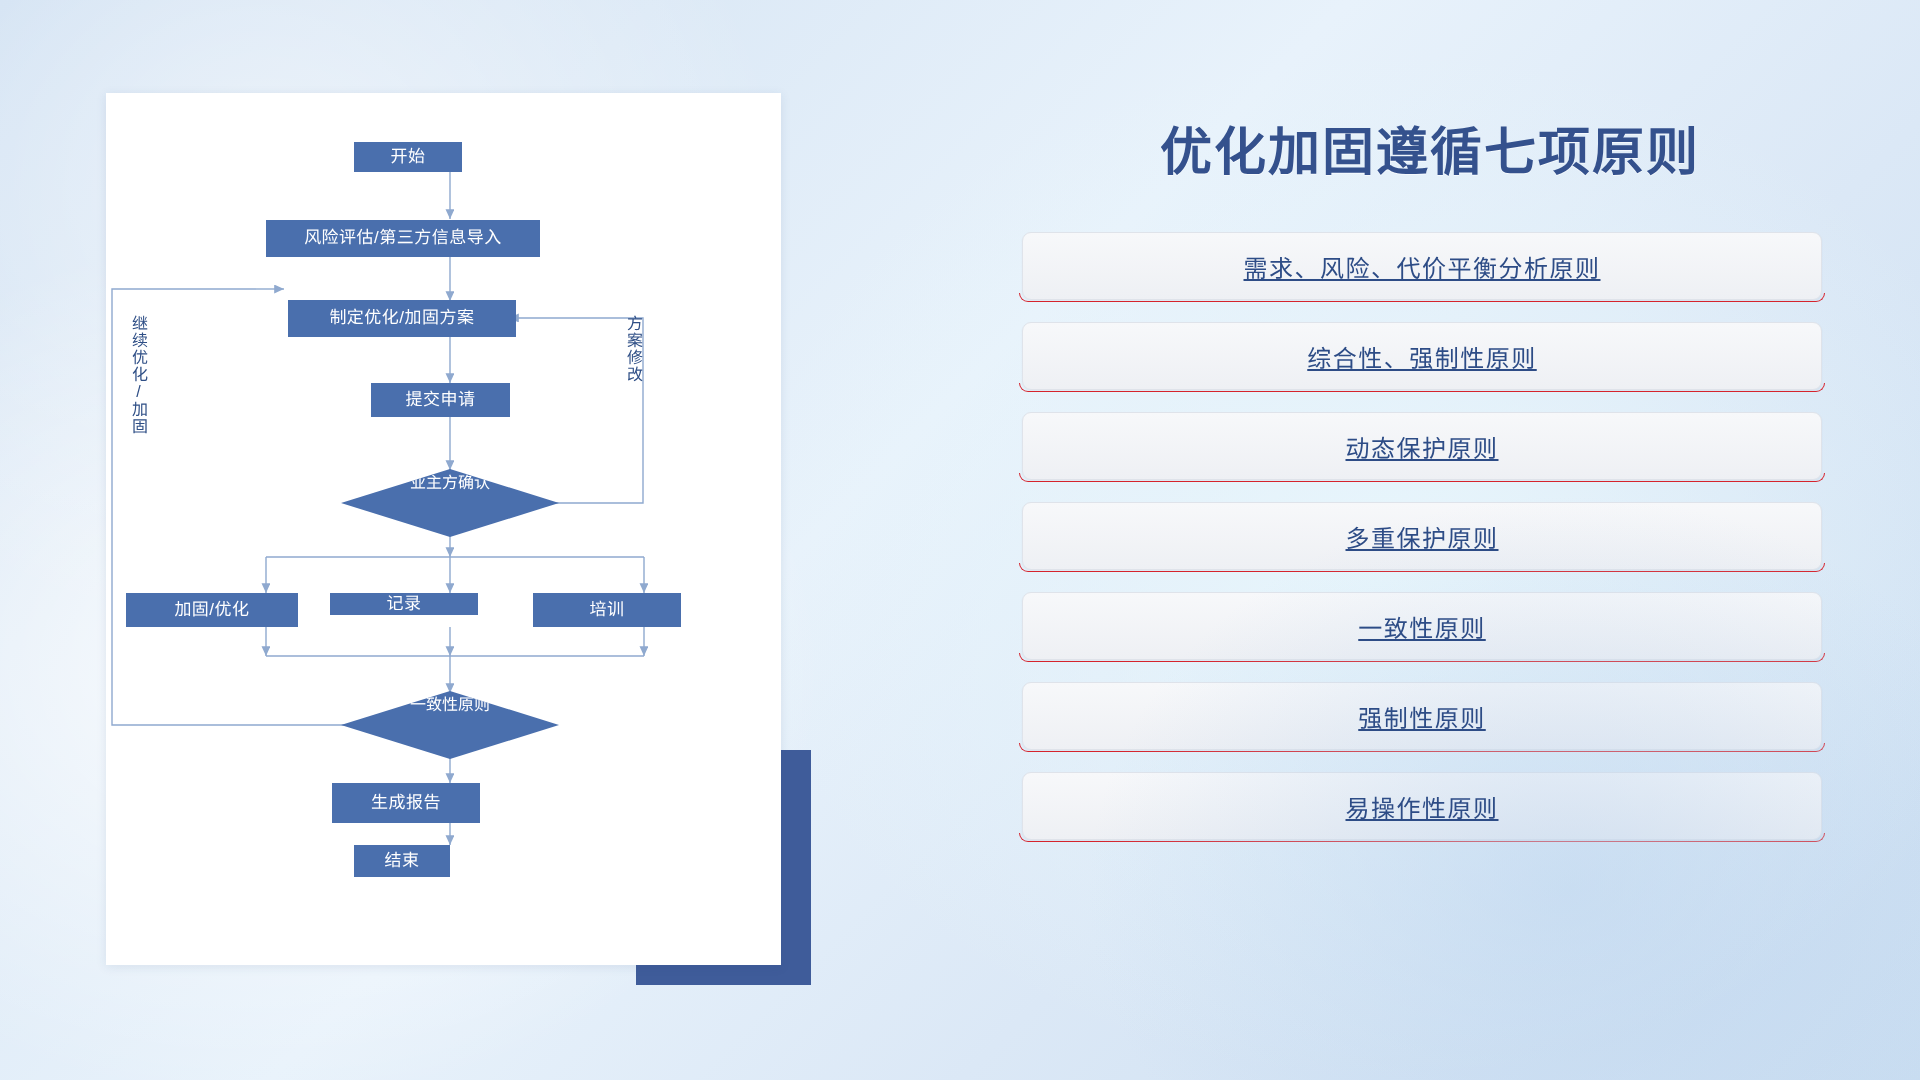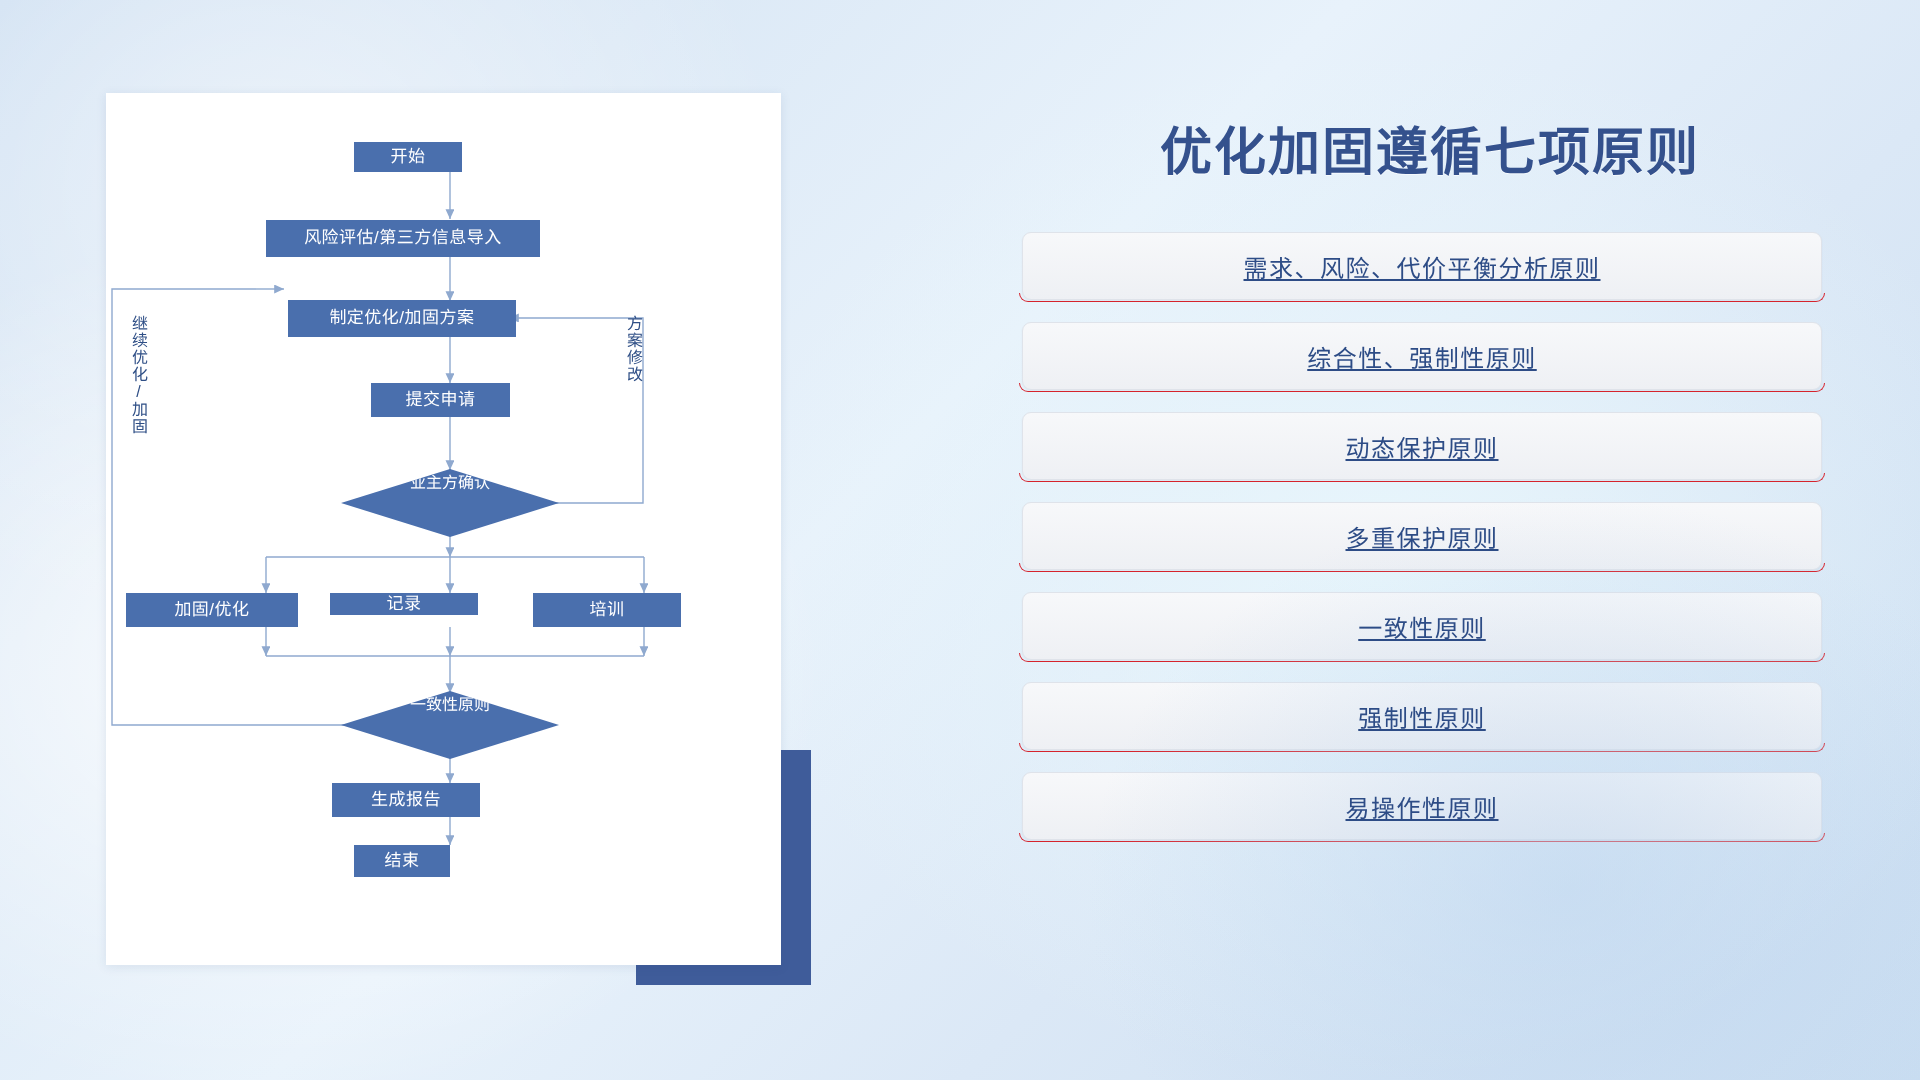--- a/index.html
+++ b/index.html
@@ -244,21 +244,21 @@
       </div>
 
       <div class="node" style="left:427px; top:500px; width:148px; height:34px;">
         <span>培训</span>
       </div>
 
       <div class="diamond" style="left:235px; top:598px; width:218px; height:68px;">
         <span>一致性原则</span>
       </div>
 
-      <div class="node" style="left:226px; top:690px; width:148px; height:34px;justify-content:center;">
+      <div class="node" style="left:226px; top:690px; width:148px; height:40px;justify-content:center;">
         <span>生成报告</span>
       </div>
 
       <div class="node" style="left:248px; top:752px; width:96px; height:32px;">
         <span>结束</span>
       </div>
 
       <div class="vlabel" style="left:18px; top:222px; height:140px; width:22px;">继续优化/加固</div>
 
       <div class="vlabel" style="left:513px; top:222px; height:110px; width:22px;">方案修改</div>

